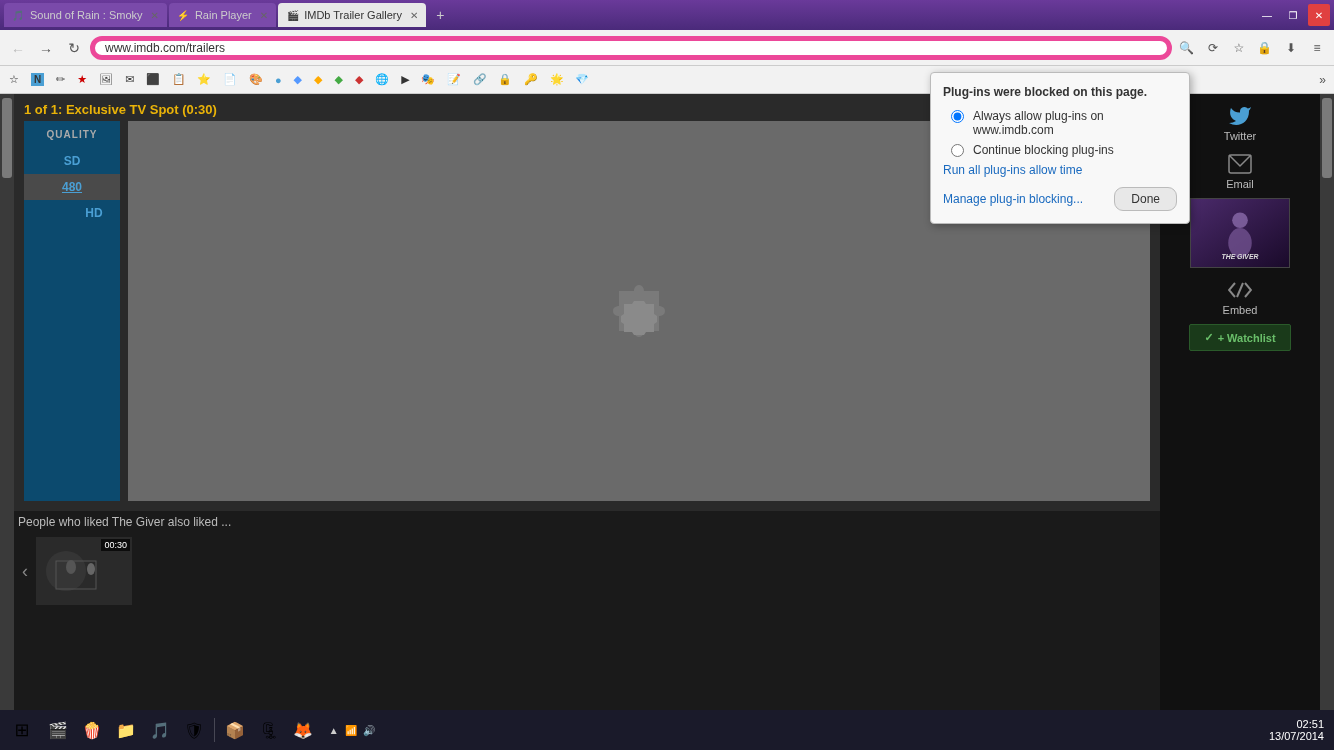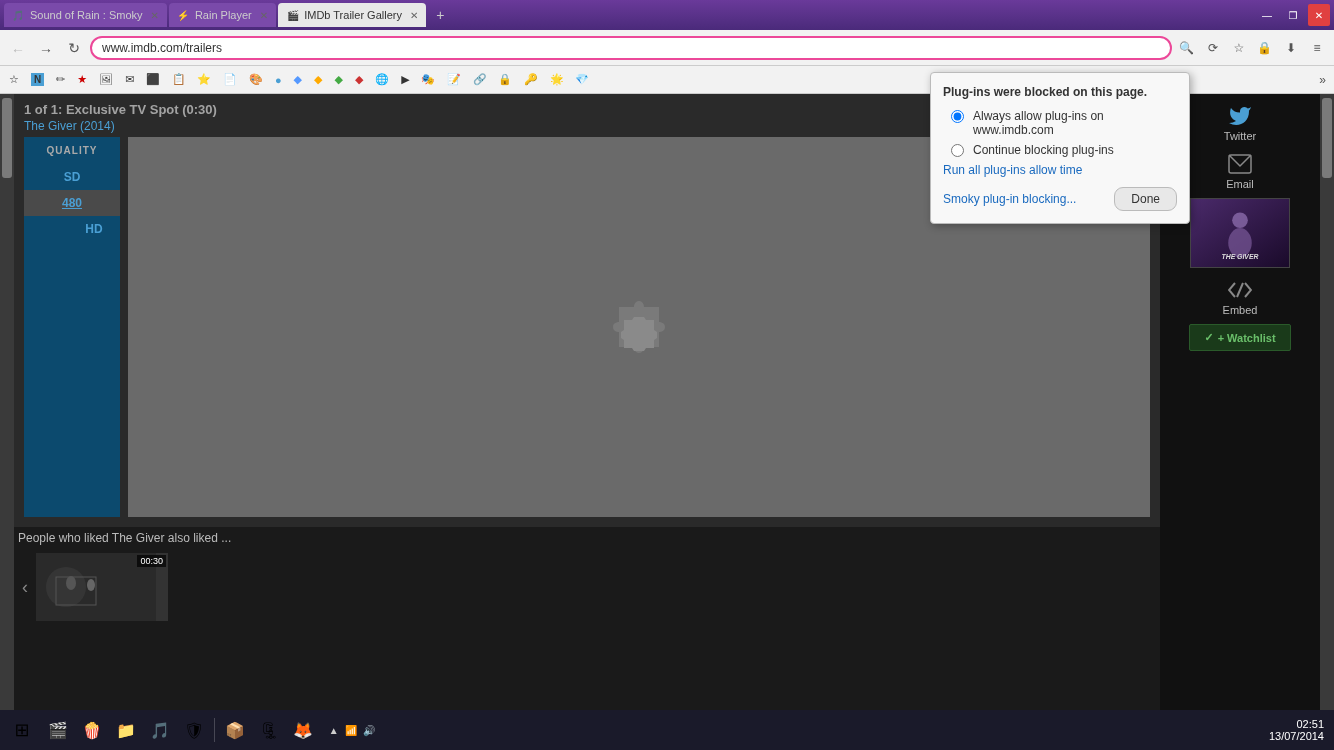--- a/index.html
+++ b/index.html
@@ -94,21 +94,21 @@
       align-items: center;
       justify-content: center;
       font-size: 14px;
       color: #555;
       cursor: pointer;
     }
     .nav-btn.disabled { color: #bbb; }
     .address-input {
       flex: 1;
       height: 24px;
-      border: 2px solid #ec4899;
+      border: 5px solid #ec4899;
       border-radius: 12px;
       padding: 0 10px;
       font-size: 12px;
       background: #fff;
       color: #333;
       outline: none;
     }
     .addr-icons {
       display: flex;
       gap: 4px;
@@ -169,21 +169,21 @@
       overflow: hidden;
       display: flex;
       flex-direction: column;
     }
 
     .video-section {
       background: #2a2a2a;
       padding: 8px 10px 4px;
     }
     .video-title {
-      color: #a3a3a3;
+      color: #eab308;
       font-size: 13px;
       font-weight: bold;
     }
     .video-subtitle {
       color: #4a9fd4;
       font-size: 12px;
       margin-top: 2px;
       cursor: pointer;
     }
 
@@ -250,21 +250,21 @@
       align-items: center;
       gap: 4px;
     }
     .rec-arrow {
       color: #888;
       font-size: 18px;
       cursor: pointer;
       padding: 0 4px;
     }
     .rec-thumb {
-      width: 132px;
+      width: 96px;
       height: 68px;
       background: #333;
       position: relative;
       overflow: hidden;
     }
     .rec-thumb-overlay {
       position: absolute;
       top: 2px;
       right: 2px;
       background: rgba(0,0,0,0.7);
@@ -608,21 +608,20 @@
 <div id="main">
 
   <div class="scroll-track">
     <div class="scroll-thumb"></div>
   </div>
 
   <div id="imdb-content">
 
     <div class="video-section">
       <div class="video-title">1 of 1: Exclusive TV Spot (0:30)</div>
-      <div class="video-subtitle">The Giver (2014)</div>
     </div>
 
     <div class="video-wrapper">
 
       <div class="quality-panel">
         <div class="quality-label">QUALITY</div>
         <div class="quality-opt inactive quality-sd">SD</div>
         <div class="quality-opt active quality-480">480</div>
         <div class="quality-opt inactive quality-hd">HD</div>
       </div>
@@ -724,21 +723,21 @@
   <div class="popup-option">
     <input type="radio" name="plugin-option" checked="" style="">
     <span>Always allow plug-ins on www.imdb.com</span>
   </div>
   <div class="popup-option">
     <input type="radio" name="plugin-option" style="">
     <span>Continue blocking plug-ins</span>
   </div>
   <a class="popup-link">Run all plug-ins allow time</a>
   <div class="popup-footer">
-    <a class="popup-manage-link">Smoky plug-in blocking...</a>
+    <a class="popup-manage-link">Manage plug-in blocking...</a>
     <button class="popup-done-btn">Done</button>
   </div>
 </div>
 
 <div id="taskbar">
   <div class="taskbar-start">⊞</div>
   <div class="taskbar-app">
       <span>🎬</span>
     </div>
   <div class="taskbar-app">

